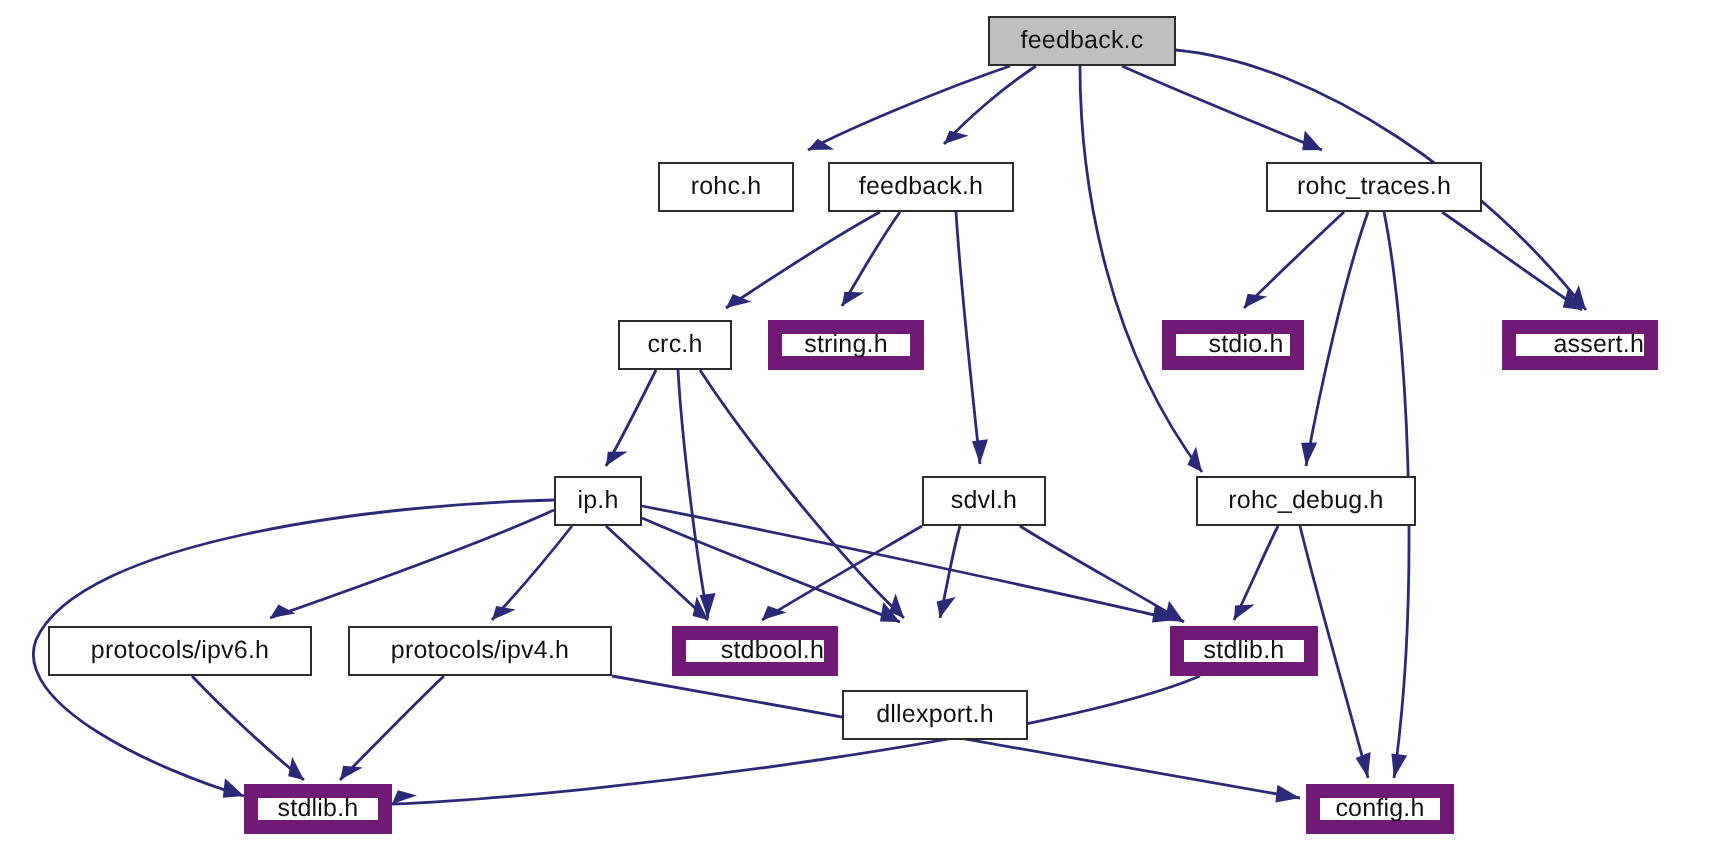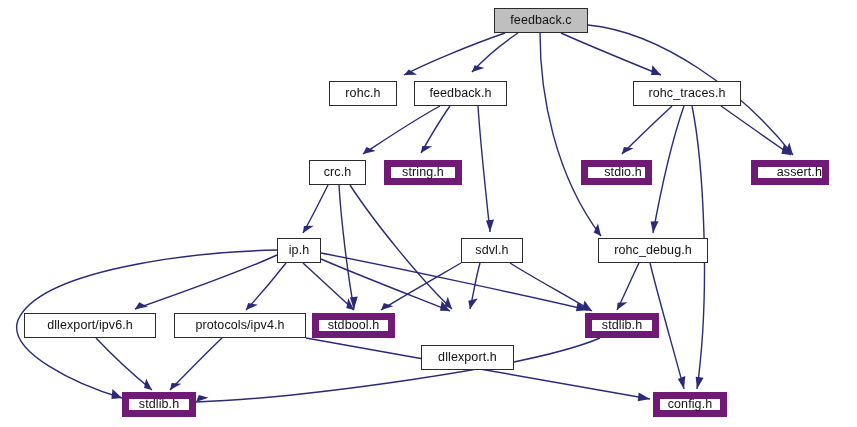--- a/index.html
+++ b/index.html
@@ -210,26 +210,26 @@
       <div class="node project" style="left: 277px; top: 238px; width: 44px; height: 25px;">
         <span class="node-label">ip.h</span>
       </div>
       <div class="node project" style="left: 461px; top: 238px; width: 62px; height: 25px;">
         <span class="node-label">sdvl.h</span>
       </div>
       <div class="node project" style="left: 598px; top: 238px; width: 110px; height: 25px;">
         <span class="node-label">rohc_debug.h</span>
       </div>
       <div class="node project" style="left: 24px; top: 313px; width: 132px; height: 25px;">
-        <span class="node-label">dllexport/ipv6.h</span>
+        <span class="node-label">protocols/ipv6.h</span>
       </div>
       <div class="node project" style="left: 174px; top: 313px; width: 132px; height: 25px;">
         <span class="node-label">protocols/ipv4.h</span>
       </div>
-      <div class="node system" style="left: 312px; top: 313px; width: 83px; height: 25px;">
+      <div class="node system" style="left: 336px; top: 313px; width: 83px; height: 25px; justify-content: flex-end;">
         <span class="node-label">stdbool.h</span>
       </div>
       <div class="node project" style="left: 421px; top: 313px; width: 93px; height: 25px; margin-top: 32px;">
         <span class="node-label">dllexport.h</span>
       </div>
       <div class="node system" style="left: 585px; top: 313px; width: 74px; height: 25px;">
         <span class="node-label">stdlib.h</span>
       </div>
       <div class="node system" style="left: 122px; top: 392px; width: 74px; height: 25px;">
         <span class="node-label">stdlib.h</span>

